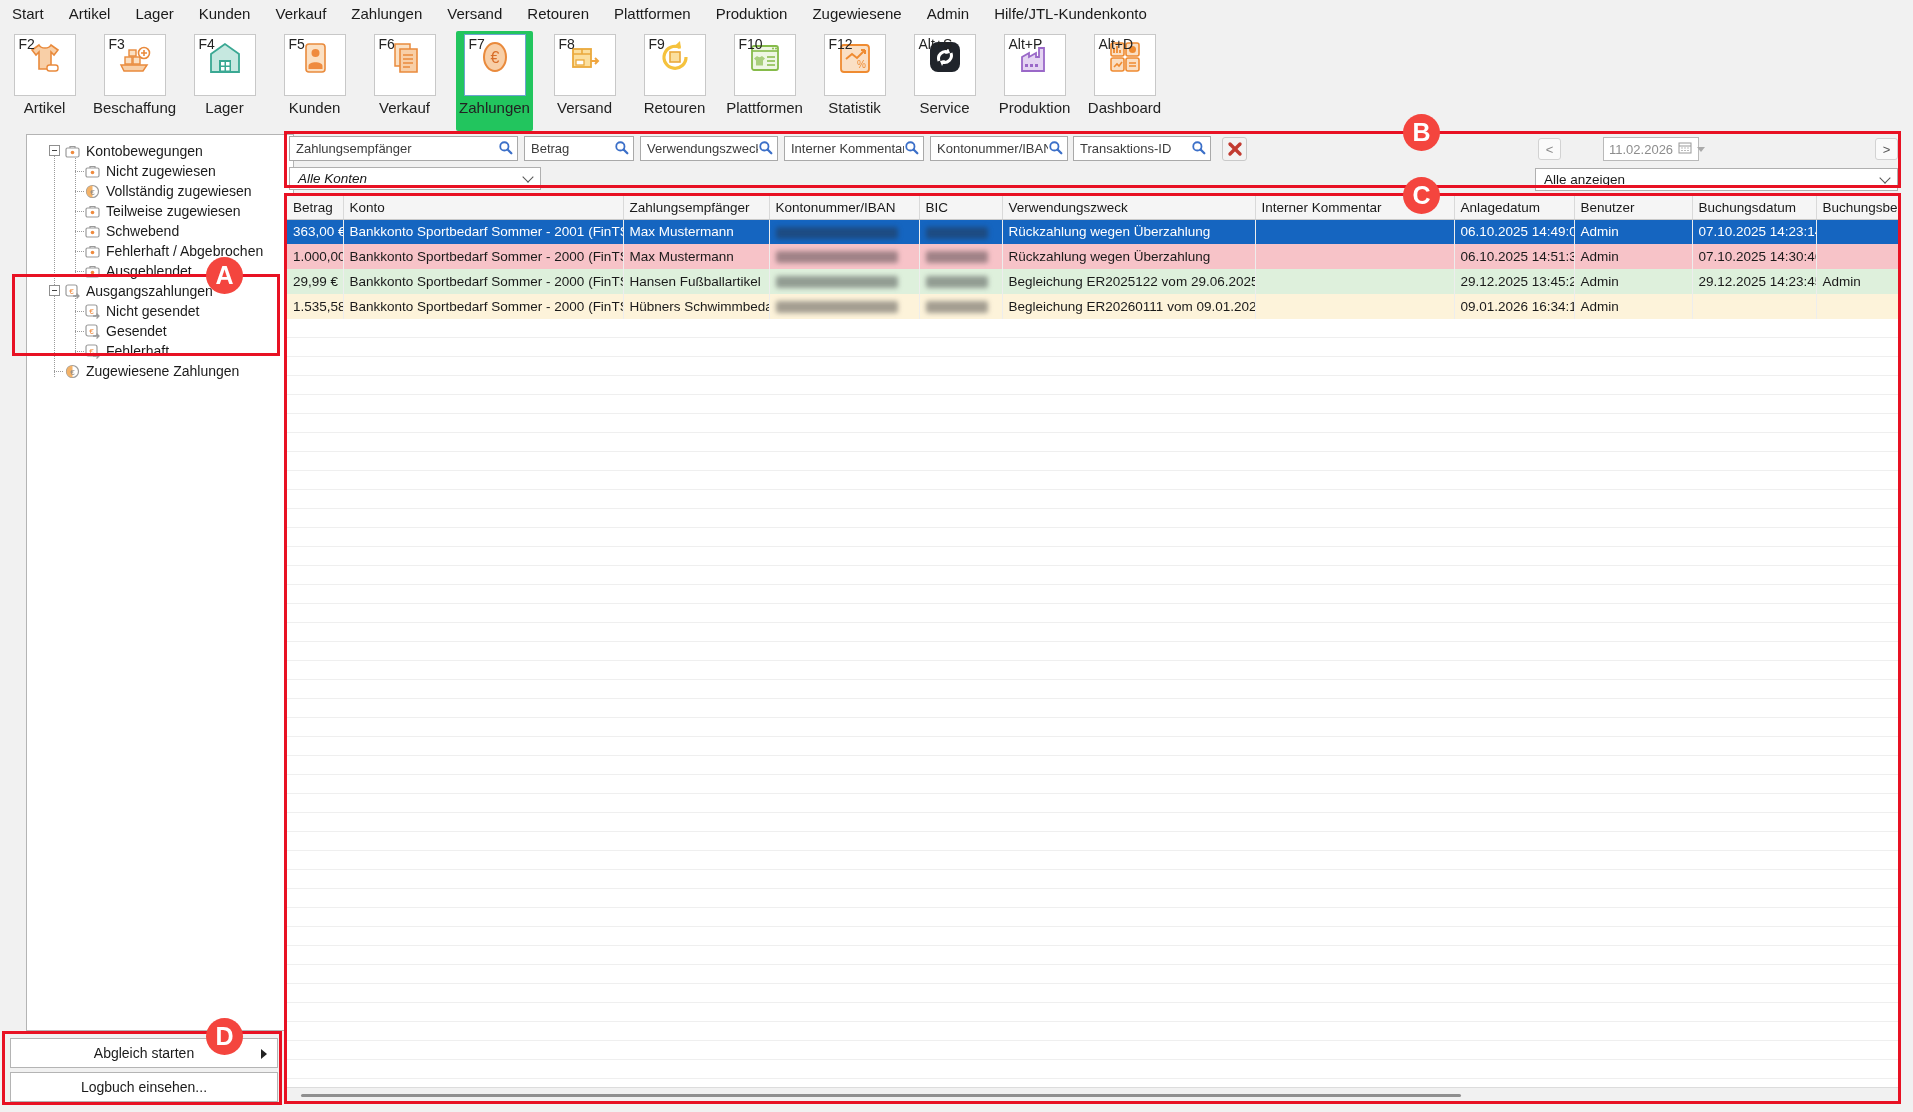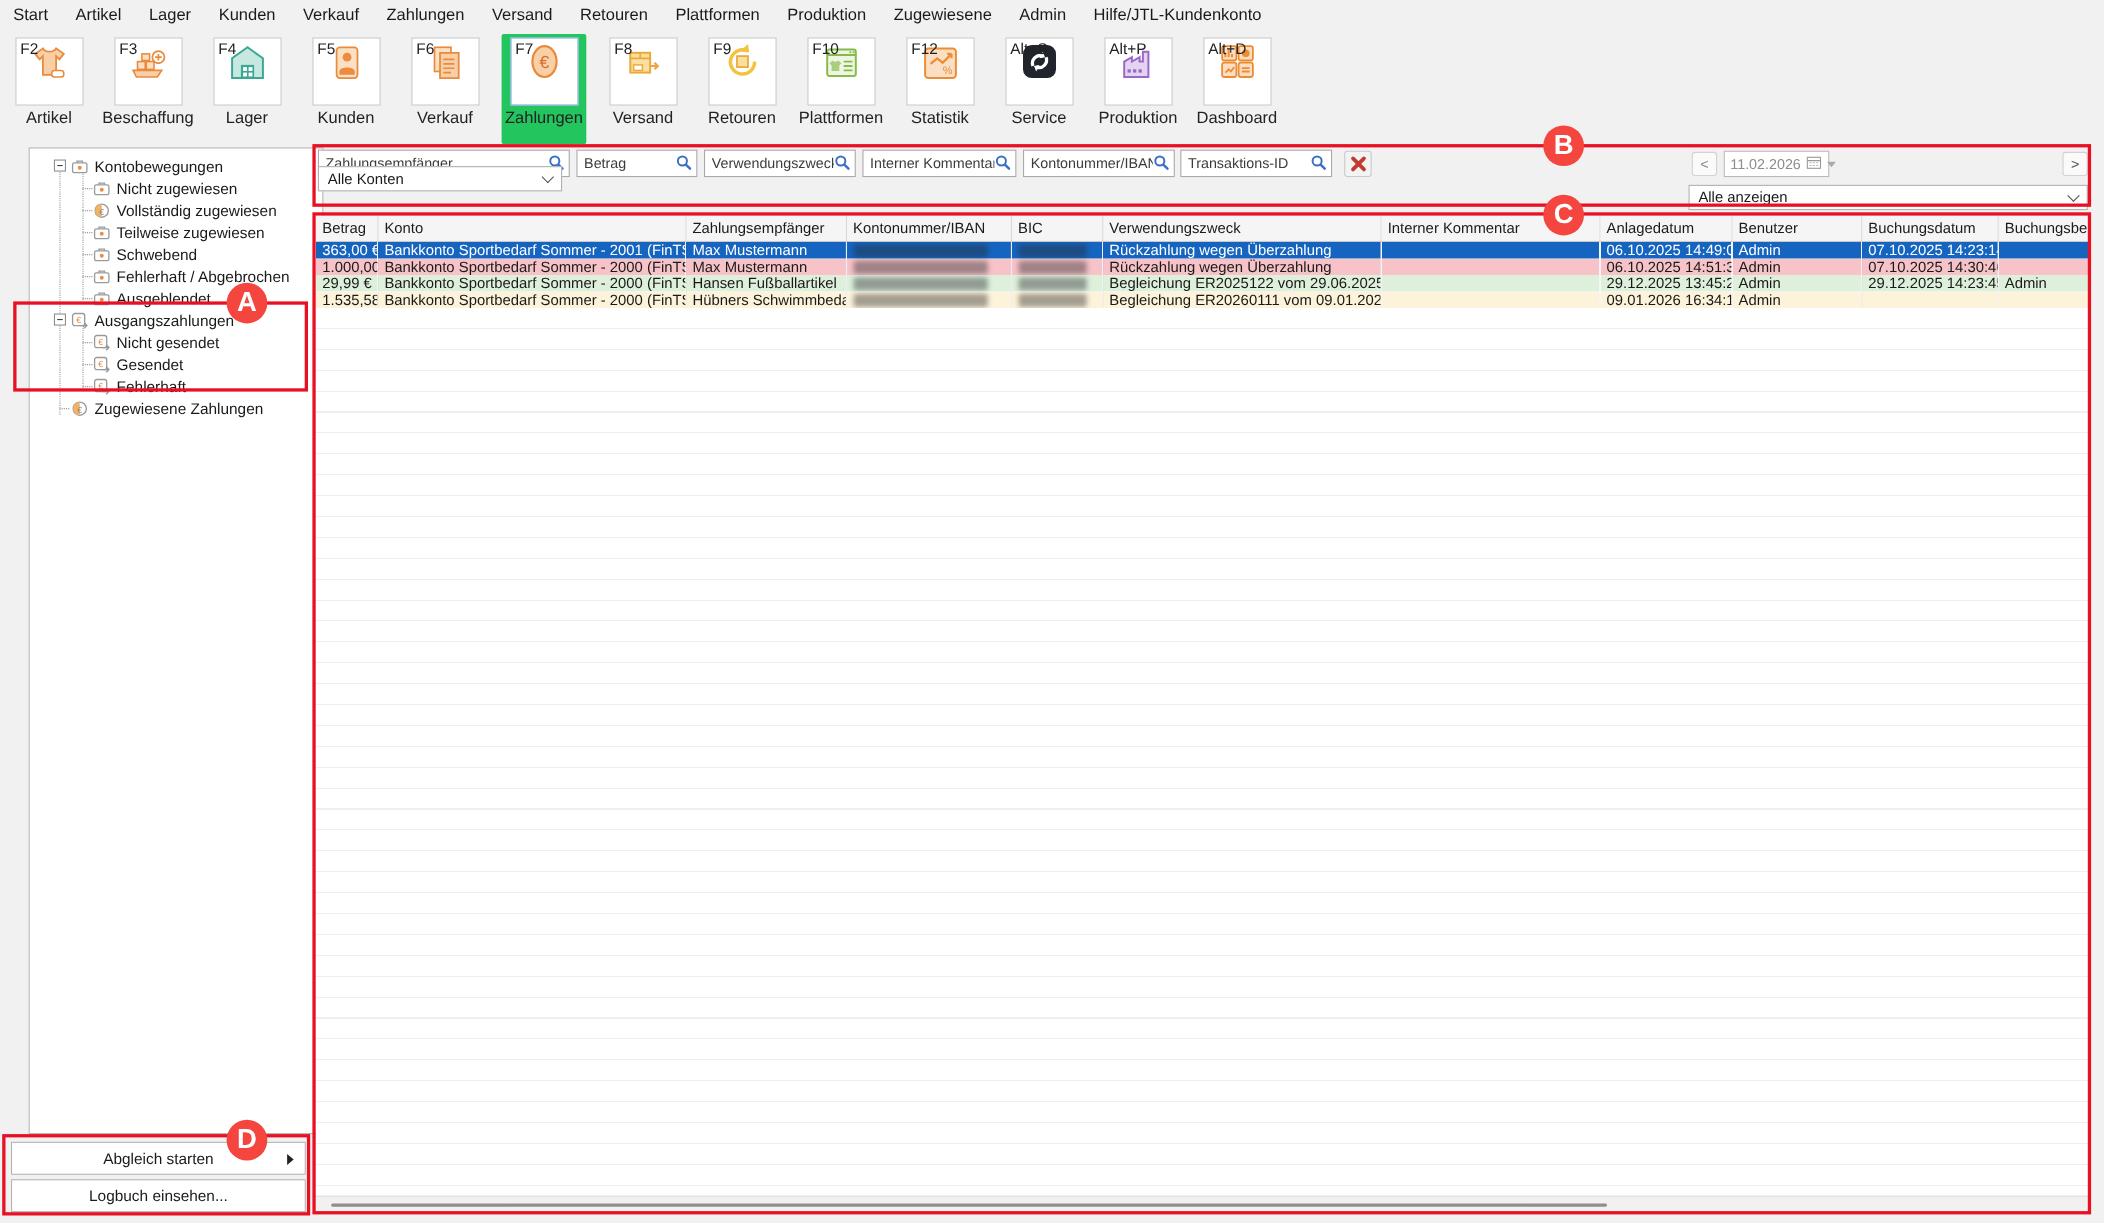--- a/index.html
+++ b/index.html
@@ -60,21 +60,21 @@
     transform:rotate(45deg); margin-top:-4px; }
   .dd { position:absolute; background:#fff; border:1px solid #b0b0b0; height:23px;
     display:flex; align-items:center; font-size:13.5px; padding:0 8px; justify-content:space-between; }
 
   
   #tablepanel { position:absolute; left:287px; top:196px; width:1612px; height:906px;
     background:#fff; display:flex; flex-direction:column; overflow:hidden; }
   table { border-collapse:collapse; table-layout:fixed; width:1613px; font-size:13.5px; }
   th { height:23px; background:#f5f5f5; border-right:1px solid #d9d9d9; border-bottom:1px solid #c9c9c9;
     font-weight:normal; text-align:left; padding:0 6px; white-space:nowrap; overflow:hidden; }
-  td { height:15px; padding:0 6px; white-space:nowrap; overflow:hidden;
+  td { height:25px; padding:0 6px; white-space:nowrap; overflow:hidden;
     border-right:1px solid rgba(0,0,0,0.07); }
   .num { text-align:right; }
   tr.state-selected { background:#1565c0; color:#fff; }
   tr.state-error    { background:#f7c3c8; }
   tr.state-success  { background:#def0dc; }
   tr.state-pending  { background:#fdf3da; }
   .blur-bar { display:inline-block; height:12px; border-radius:2px;
     background:rgba(40,40,45,.42); filter:blur(2.5px); vertical-align:middle; }
   #table-empty { flex:1;
     background:repeating-linear-gradient(to bottom, #fff 0 18px, #efefef 18px 19px); }
@@ -444,31 +444,31 @@
           <line x1="10.2" y1="10.2" x2="14.2" y2="14.2" stroke="#3b6fc8" stroke-width="2.4" stroke-linecap="round"></line>
         </svg></span>
     </div>
     <div class="clear-btn" style="left: 935px;">
       <svg width="16" height="16" viewBox="0 0 16 16">
         <line x1="3" y1="3" x2="13" y2="13" stroke="#c23b31" stroke-width="3.4" stroke-linecap="round"></line>
         <line x1="13" y1="3" x2="3" y2="13" stroke="#c23b31" stroke-width="3.4" stroke-linecap="round"></line>
       </svg>
     </div>
     <div class="nav-btn" style="left: 1251px;">&lt;</div>
-    <div id="date-field" style="left: 1280px; width: 96px;">
+    <div id="date-field" style="left: 1316px; width: 96px;">
       <span>11.02.2026</span>
       <span><svg width="14" height="13" viewBox="0 0 14 13">
           <rect x="1" y="2" width="12" height="10" fill="#fff" stroke="#999" stroke-width="1"></rect>
           <path d="M1 5 h12" stroke="#999" stroke-width="1"></path>
           <path d="M3 7 h2 M6 7 h2 M9 7 h2 M3 9.5 h2 M6 9.5 h2 M9 9.5 h2" stroke="#bbb" stroke-width="1"></path>
         </svg></span>
       <span style="width: 0px; height: 0px; border-left: 4px solid transparent; border-right: 4px solid transparent; border-top: 5px solid rgb(170, 170, 170);"></span>
     </div>
     <div class="nav-btn" style="left: 1588px; color: rgb(85, 85, 85);">&gt;</div>
-    <div class="dd" style="left: 2px; top: 15px; width: 222px;">
+    <div class="dd" style="left: 2px; top: 31px; width: 252px; font-style: italic;">
       <span>Alle Konten</span>
       <span class="chev"></span>
     </div>
     <div class="dd" style="left: 1248px; top: 32px; width: 363px;">
       <span>Alle anzeigen</span>
       <span class="chev"></span>
     </div>
   </div>
 
 <div id="tablepanel">

